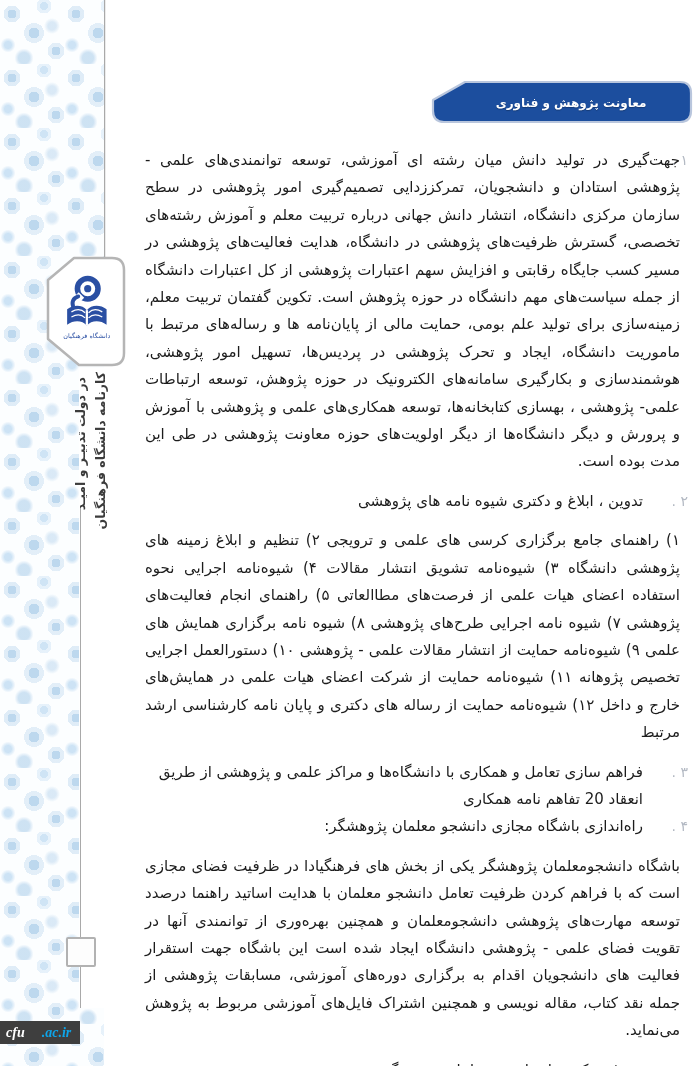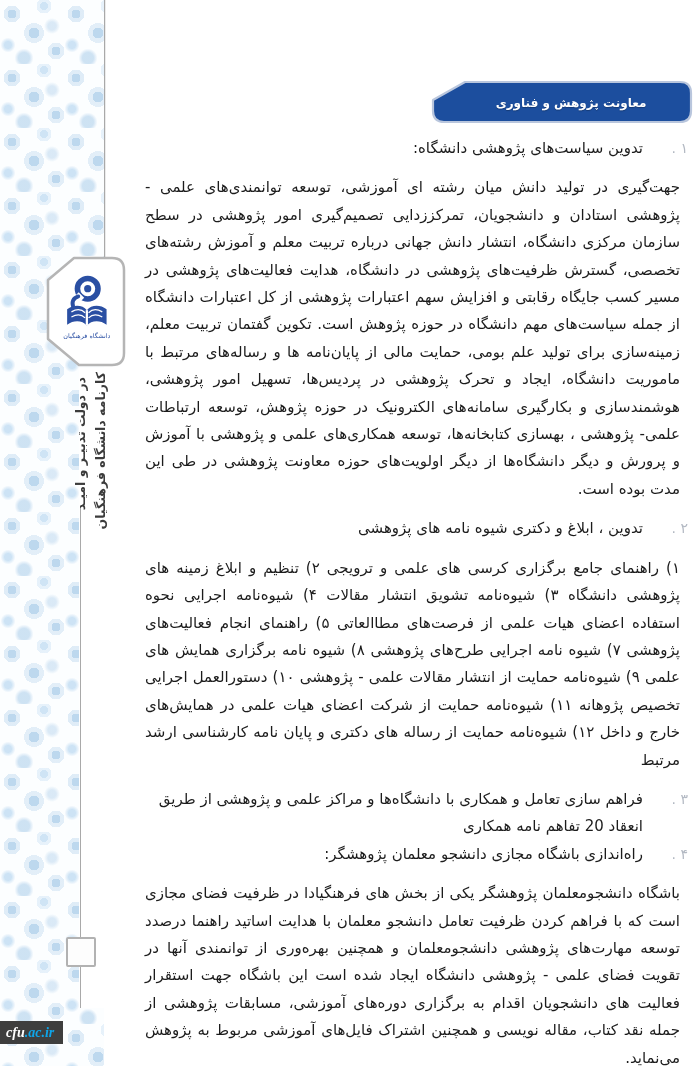--- a/index.html
+++ b/index.html
@@ -46,21 +46,21 @@
   .square-ornament {
     position:absolute; left:66px; top:937px; width:26px; height:26px;
     background:#fdfdfd; border:2px solid #b2b2b2; border-radius:2px;
   }
 
   
   .watermark {
     position:absolute; left:0; top:1021px; height:23px;
     background:#3e3e3e; display:flex; align-items:center;
     padding:0 9px 0 6px;
-    font-family:"Liberation Serif", serif; font-style:italic; font-weight:bold; font-size:14px;
+    font-family:"Liberation Serif", serif; font-style:italic; font-weight:bold; font-size:14px;gap:17px;
   }
   .watermark .wm-prefix { color:#ffffff; }
   .watermark .wm-suffix { color:#0ea5e9; }
 
   
   .banner { position:absolute; left:431px; top:80px; width:262px; height:44px; }
   .banner svg { position:absolute; inset:0; }
   .banner .banner-label {
     position:absolute; left:22px; right:4px; top:4px; bottom:2px;
     display:flex; align-items:center; justify-content:center;
@@ -123,21 +123,20 @@
       <path d="M 34 2 L 249 2 Q 260 2 260 13 L 260 31 Q 260 42 249 42 L 13 42 Q 2 42 2 31 L 2 20 Z" fill="#1c4e9e" stroke="#b9c6dd" stroke-width="2.2" stroke-linejoin="round"></path>
     </svg>
     <div class="banner-label">معاونت پژوهش و فناوری</div>
   </div>
 
   <div class="content">
 
     <div class="item">
       <div class="item-head">
         <span class="marker">۱ .</span>
-        <span>تدوین سیاست‌های پژوهشی دانشگاه:</span>
       </div>
       <p class="item-body">جهت‌گیری در تولید دانش میان رشته ای آموزشی، توسعه توانمندی‌های علمی - پژوهشی استادان و دانشجویان، تمرکززدایی تصمیم‌گیری امور پژوهشی در سطح سازمان مرکزی دانشگاه، انتشار دانش جهانی درباره تربیت معلم و آموزش رشته‌های تخصصی، گسترش ظرفیت‌های پژوهشی در دانشگاه، هدایت فعالیت‌های پژوهشی در مسیر کسب جایگاه رقابتی و افزایش سهم اعتبارات پژوهشی از کل اعتبارات دانشگاه از جمله سیاست‌های مهم دانشگاه در حوزه پژوهش است. تکوین گفتمان تربیت معلم، زمینه‌سازی برای تولید علم بومی، حمایت مالی از پایان‌نامه ها و رساله‌های مرتبط با ماموریت دانشگاه، ایجاد و تحرک پژوهشی در پردیس‌ها، تسهیل امور پژوهشی، هوشمندسازی و بکارگیری سامانه‌های الکترونیک در حوزه پژوهش، توسعه ارتباطات علمی- پژوهشی ، بهسازی کتابخانه‌ها، توسعه همکاری‌های علمی و پژوهشی با آموزش و پرورش و دیگر دانشگاه‌ها از دیگر اولویت‌های حوزه معاونت پژوهشی در طی این مدت بوده است.</p>
     </div>
 
     <div class="item">
       <div class="item-head">
         <span class="marker">۲ .</span>
         <span>تدوین ، ابلاغ و دکتری شیوه نامه های پژوهشی</span>
       </div>
       <p class="item-body">۱) راهنمای جامع برگزاری کرسی های علمی و ترویجی ۲) تنظیم و ابلاغ زمینه های پژوهشی دانشگاه ۳) شیوه‌نامه تشویق انتشار مقالات ۴) شیوه‌نامه اجرایی نحوه استفاده اعضای هیات علمی از فرصت‌های مطاالعاتی ۵) راهنمای انجام فعالیت‌های پژوهشی ۷) شیوه نامه اجرایی طرح‌های پژوهشی ۸) شیوه نامه برگزاری همایش های علمی ۹) شیوه‌نامه حمایت از انتشار مقالات علمی - پژوهشی ۱۰) دستورالعمل اجرایی تخصیص پژوهانه ۱۱) شیوه‌نامه حمایت از شرکت اعضای هیات علمی در همایش‌های خارج و داخل ۱۲) شیوه‌نامه حمایت از رساله های دکتری و پایان نامه کارشناسی ارشد مرتبط</p>

